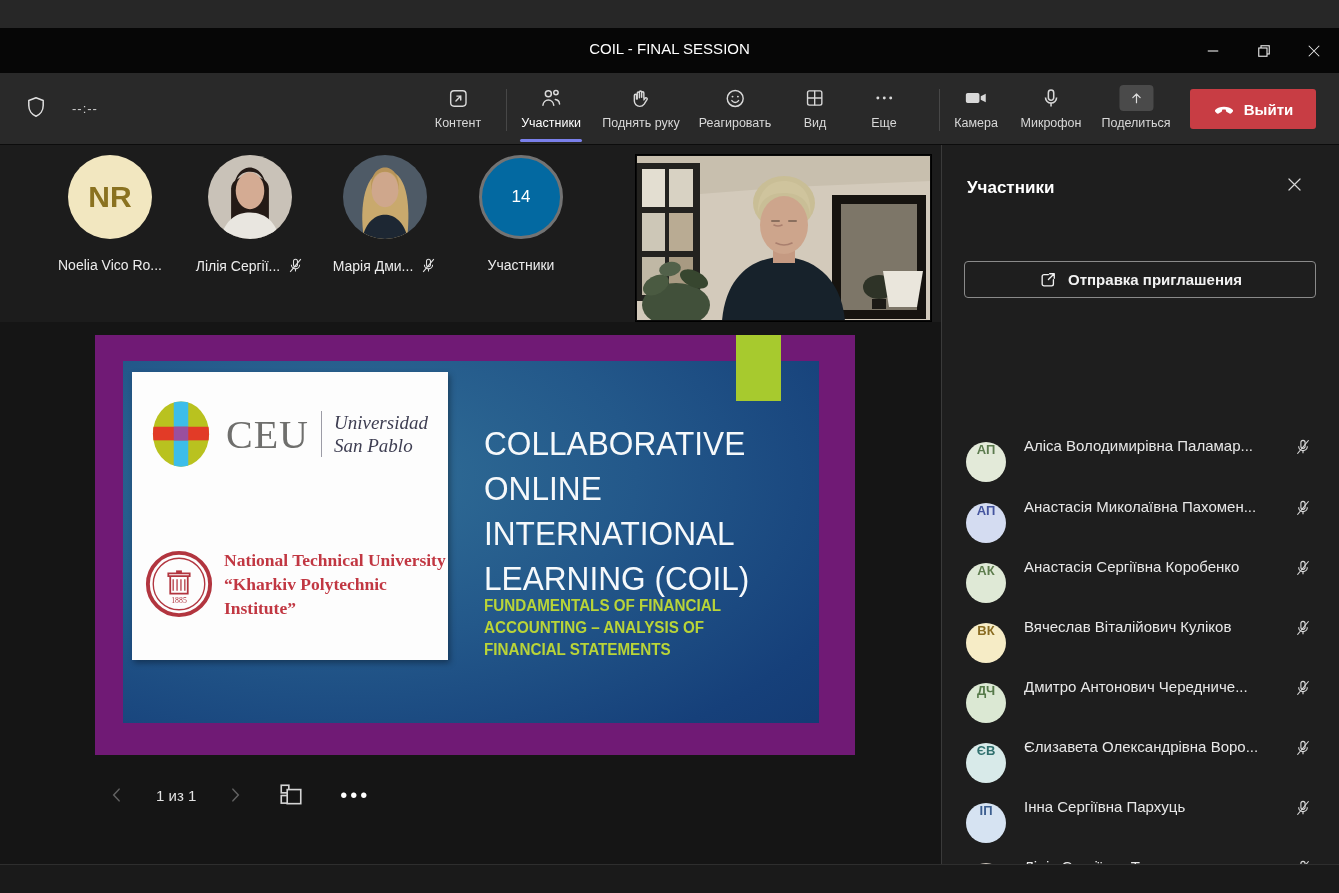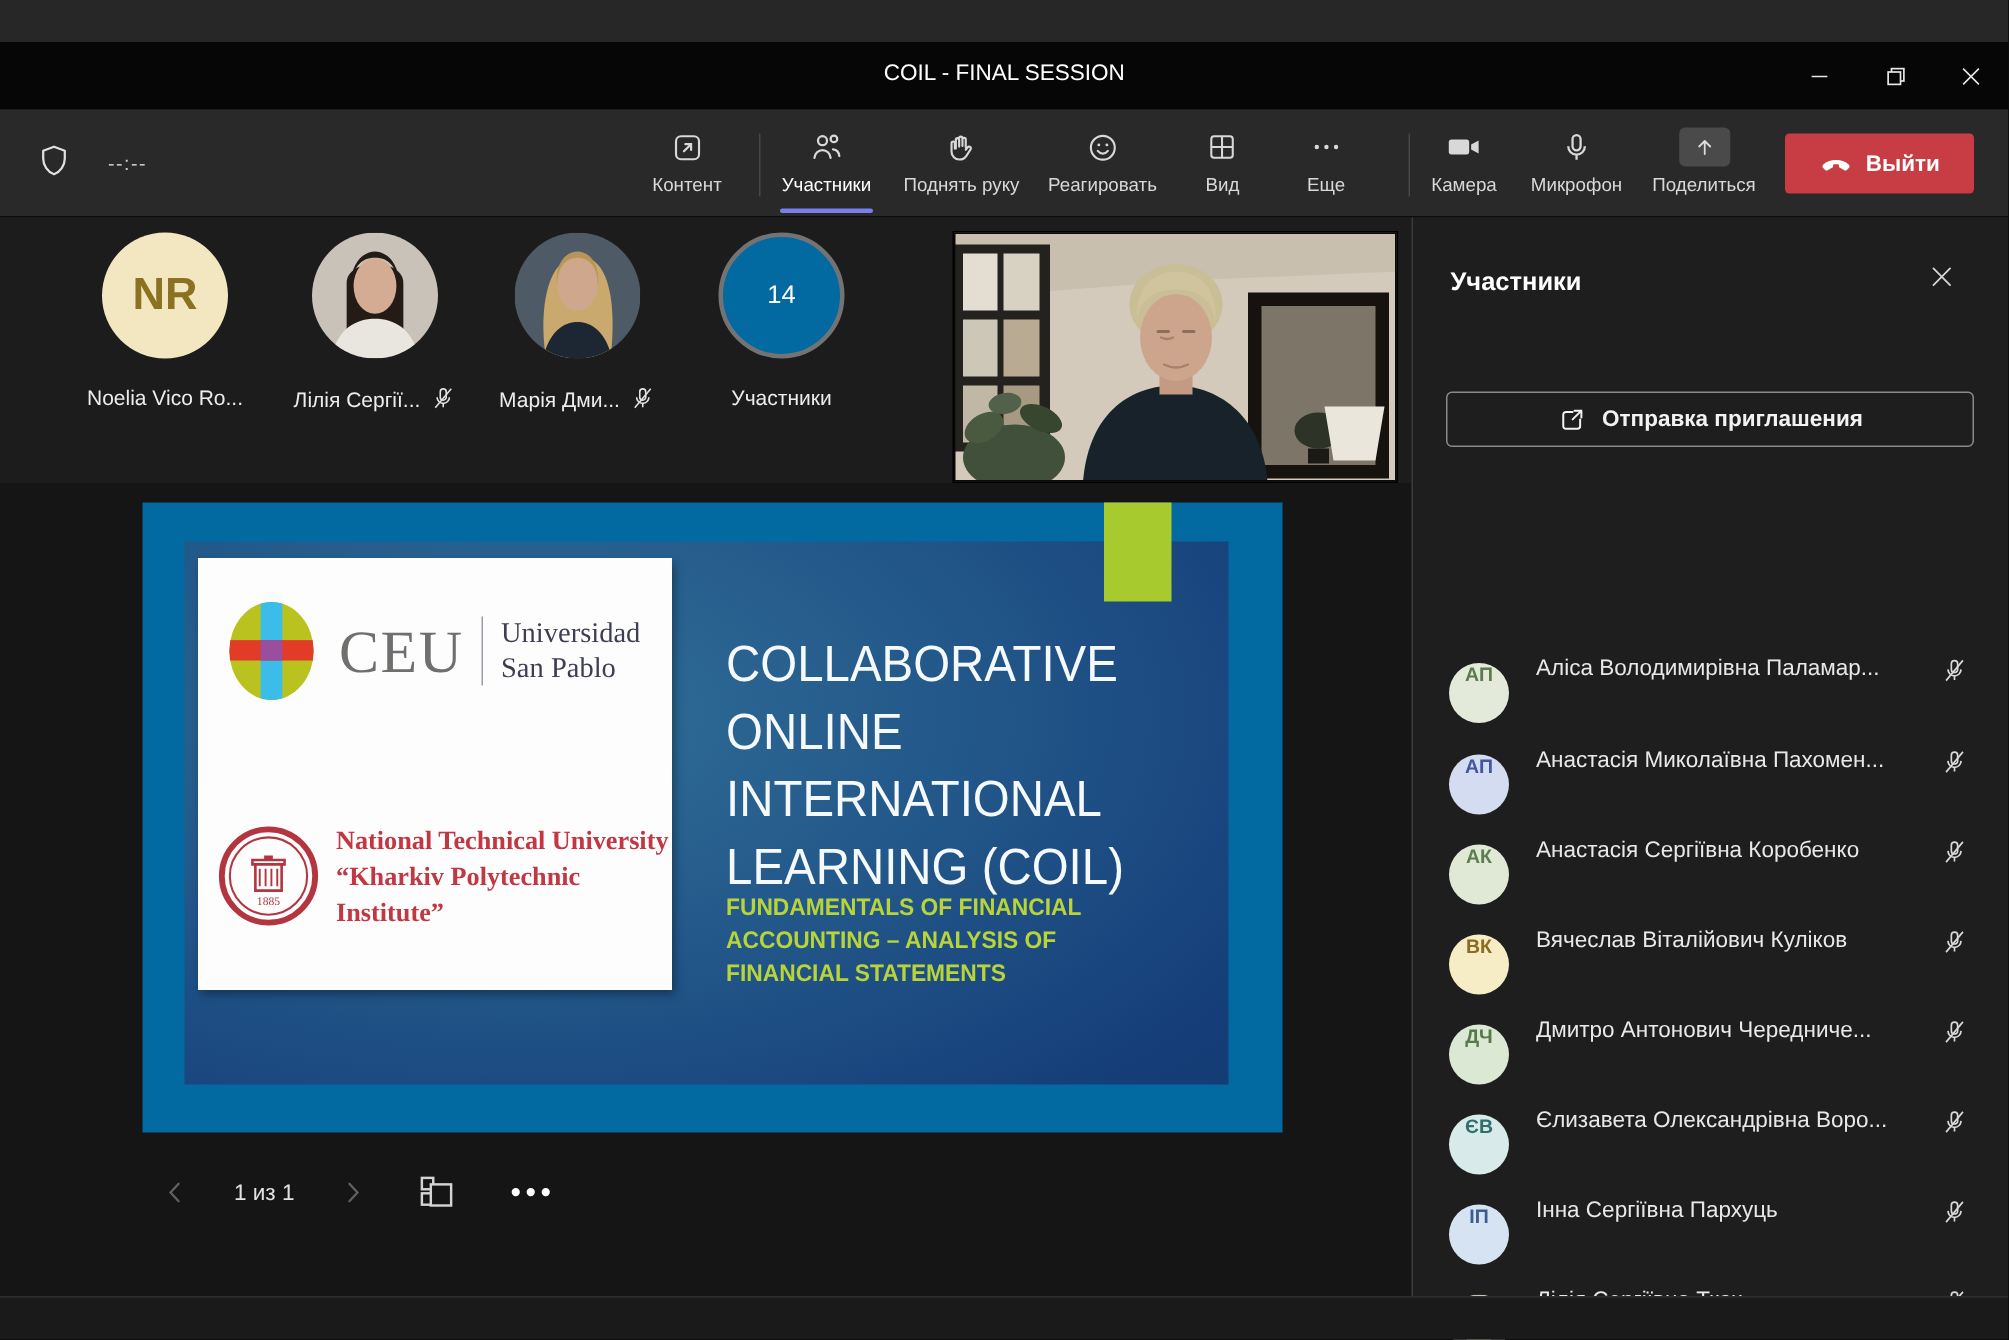--- a/index.html
+++ b/index.html
@@ -30,29 +30,29 @@
   
   .stage { position:absolute; left:0; top:145px; width:941px; height:719px; background:#151515; }
   .filmstrip { position:absolute; left:0; top:0; width:941px; height:177px; background:#1c1c1c; }
   .tile { position:absolute; top:10px; width:140px; display:flex; flex-direction:column; align-items:center; }
   .tile .ava { width:84px; height:84px; border-radius:50%; overflow:hidden; display:flex; align-items:center; justify-content:center; font-size:30px; font-weight:bold; }
   .tile .caption { margin-top:18px; display:flex; align-items:center; gap:7px; color:#ececec; font-size:14px; white-space:nowrap; }
   .count-circle { background:#0369a1; border:3px solid #737373; color:#ffffff !important; font-size:17px !important; font-weight:normal !important; }
   .selfview { position:absolute; left:636px; top:10px; width:295px; height:166px; background:#000; outline:1px solid #000; }
 
   
-  .slide { position:absolute; left:95px; top:190px; width:760px; height:420px; background:#0369a1; }
+  .slide { position:absolute; left:95px; top:190px; width:760px; height:420px; background:#701a75; }
   .slide-blue { position:absolute; left:28px; top:26px; width:696px; height:362px;
      background:radial-gradient(110% 120% at 32% 32%, #316f97 0%, #23588a 38%, #16407a 72%, #11356d 100%); }
   .green-tab { position:absolute; left:641px; top:0px; width:45px; height:66px; }
   .white-card { position:absolute; left:37px; top:37px; width:316px; height:288px; background:#fdfdfd; box-shadow:2px 3px 6px rgba(0,0,0,0.35); }
   .ceu-row { position:absolute; left:20px; top:28px; display:flex; align-items:center; }
   .ceu-acronym { font-family:"Liberation Serif", serif; font-size:40px; color:#6f6f6d; letter-spacing:1px; margin-left:16px; }
   .ceu-div { width:1px; height:46px; background:#9c9ca6; margin:0 12px; }
-  .ceu-name { font-family:"Liberation Serif", serif; font-size:19px; line-height:23px; color:#3e3e52; }
+  .ceu-name { font-family:"Liberation Serif", serif; font-style:italic; font-size:19px; line-height:23px; color:#3e3e52; }
   .ntu-row { position:absolute; left:12px; top:176px; display:flex; align-items:center; gap:10px; }
   .ntu-text { font-family:"Liberation Serif", serif; font-weight:bold; font-size:17.5px; line-height:24px; color:#c13742; width:224px; }
   .slide-title { position:absolute; left:389px; top:86px; color:#f6f9fb; font-size:34px; line-height:45px; transform:scaleX(0.93); transform-origin:left top; white-space:nowrap; }
   .slide-sub { position:absolute; left:389px; top:260px; font-size:16px; font-weight:bold; line-height:22px; transform:scaleX(0.95); transform-origin:left top; white-space:nowrap; }
 
   
   .decknav { position:absolute; left:0; top:625px; width:941px; height:50px; display:flex; align-items:center; }
   .nav-chev { color:#616161; width:22px; display:flex; justify-content:center; cursor:pointer; }
   .nav-page { color:#e3e3e3; font-size:15px; margin:0 28px; }
   .nav-icon { color:#d4d4d4; cursor:pointer; display:flex; }

